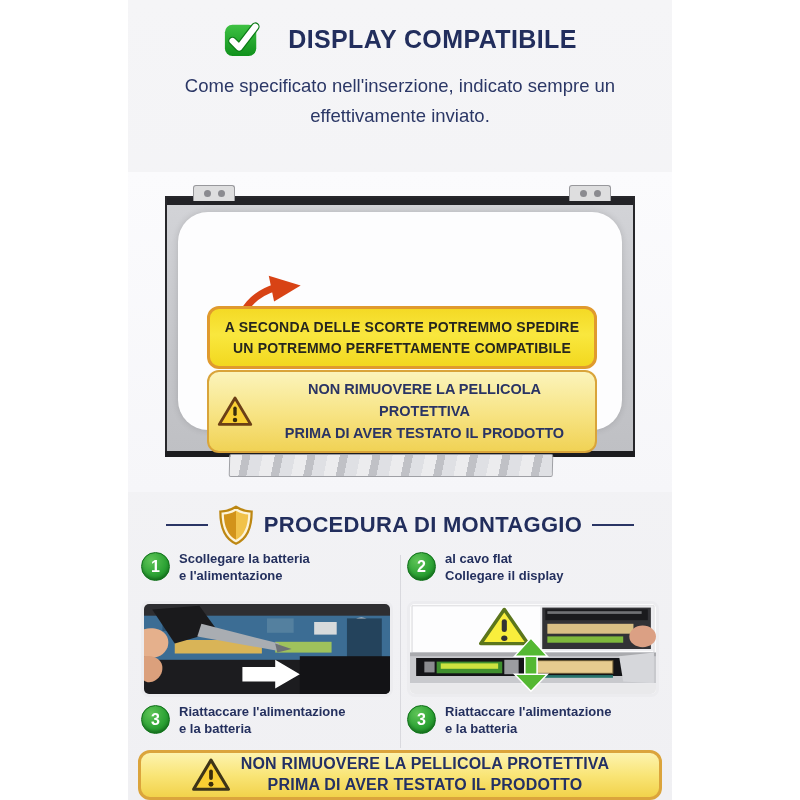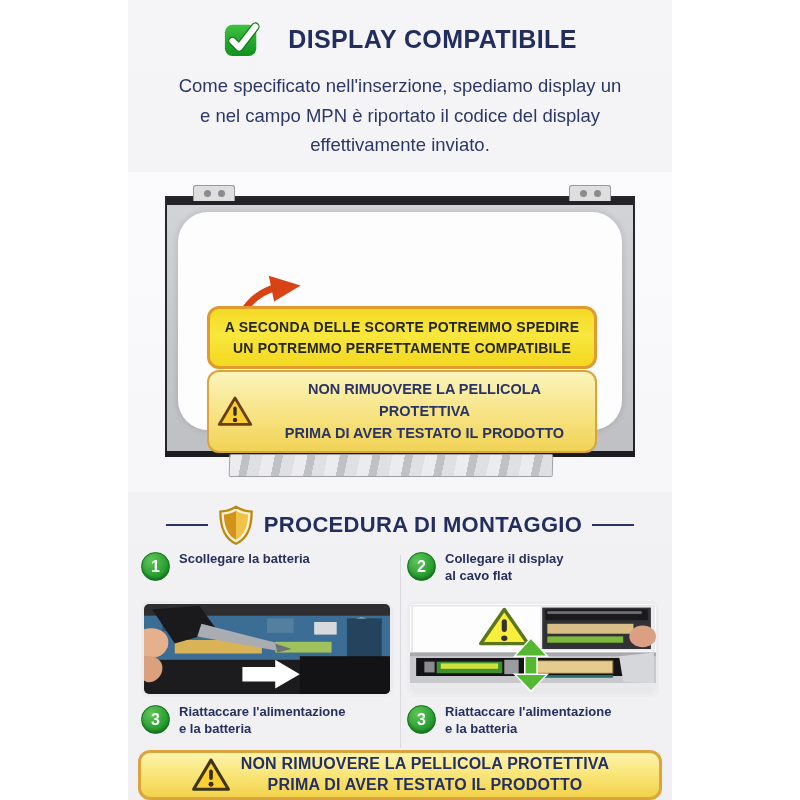--- a/index.html
+++ b/index.html
@@ -87,22 +87,21 @@
               <stop offset="1" stop-color="#10911c"></stop>
           </linearGradient>
         </defs>
         <rect x="2" y="5" width="33" height="33" rx="8" fill="url(#gchk)"></rect>
         <path d="M10 22 L17 29 L34 7" stroke="#0c7a16" stroke-width="9" fill="none" stroke-linecap="round" stroke-linejoin="round"></path>
         <path d="M10 22 L17 29 L34 7" stroke="#ffffff" stroke-width="6.5" fill="none" stroke-linecap="round" stroke-linejoin="round"></path>
       </svg>
       <div class="page-title">DISPLAY COMPATIBILE</div>
     </div>
     <div class="paragraph">
-      <div>Come specificato nell'inserzione, spediamo display un</div>
-      <div>e nel campo MPN è riportato il codice del display</div>
+      <div>Come specificato nell'inserzione, indicato sempre un</div>
       <div>effettivamente inviato.</div>
     </div>
   </div>
 
   <div class="photo">
     <div class="panel">
       <div class="panel-top-strip"></div>
       <div class="bracket left">
           <span></span>
           <span></span>
@@ -151,20 +150,21 @@
       <div class="rule"></div>
     </div>
 
     <div class="steps">
 
       <div class="col">
         <div class="step-head">
           <div class="badge">1</div>
           <div class="step-text">
             <div>Scollegare la batteria</div>
+            <div>e l'alimentazione</div>
           </div>
         </div>
 
         <div class="step-img">
           <svg viewBox="0 0 240 100" preserveAspectRatio="none">
             <rect width="240" height="100" fill="#e9e9eb"></rect>
             <rect x="0" y="0" width="240" height="15" fill="#2e2e31"></rect>
             <rect x="0" y="13" width="240" height="50" fill="#3c6d94"></rect>
             <rect x="18" y="18" width="36" height="12" fill="#2b5273"></rect>
             <rect x="120" y="16" width="26" height="16" fill="#54809f"></rect>
@@ -192,22 +192,22 @@
           </div>
         </div>
       </div>
 
       <div class="divider"></div>
 
       <div class="col">
         <div class="step-head">
           <div class="badge">2</div>
           <div class="step-text">
+            <div>al cavo flat</div>
             <div>Collegare il display</div>
-            <div>al cavo flat</div>
           </div>
         </div>
 
         <div class="step-img">
           <svg viewBox="0 0 240 100" preserveAspectRatio="none">
             <rect width="240" height="100" fill="#fbfbfc"></rect>
             <rect x="2" y="2" width="236" height="52" fill="#fdfdfe" stroke="#d8d8db" stroke-width="1"></rect>
             <rect x="0" y="54" width="240" height="34" fill="#c8c9cd"></rect>
             <rect x="0" y="54" width="240" height="4" fill="#a9aaae"></rect>
             <rect x="6" y="60" width="216" height="20" fill="#141417"></rect>

